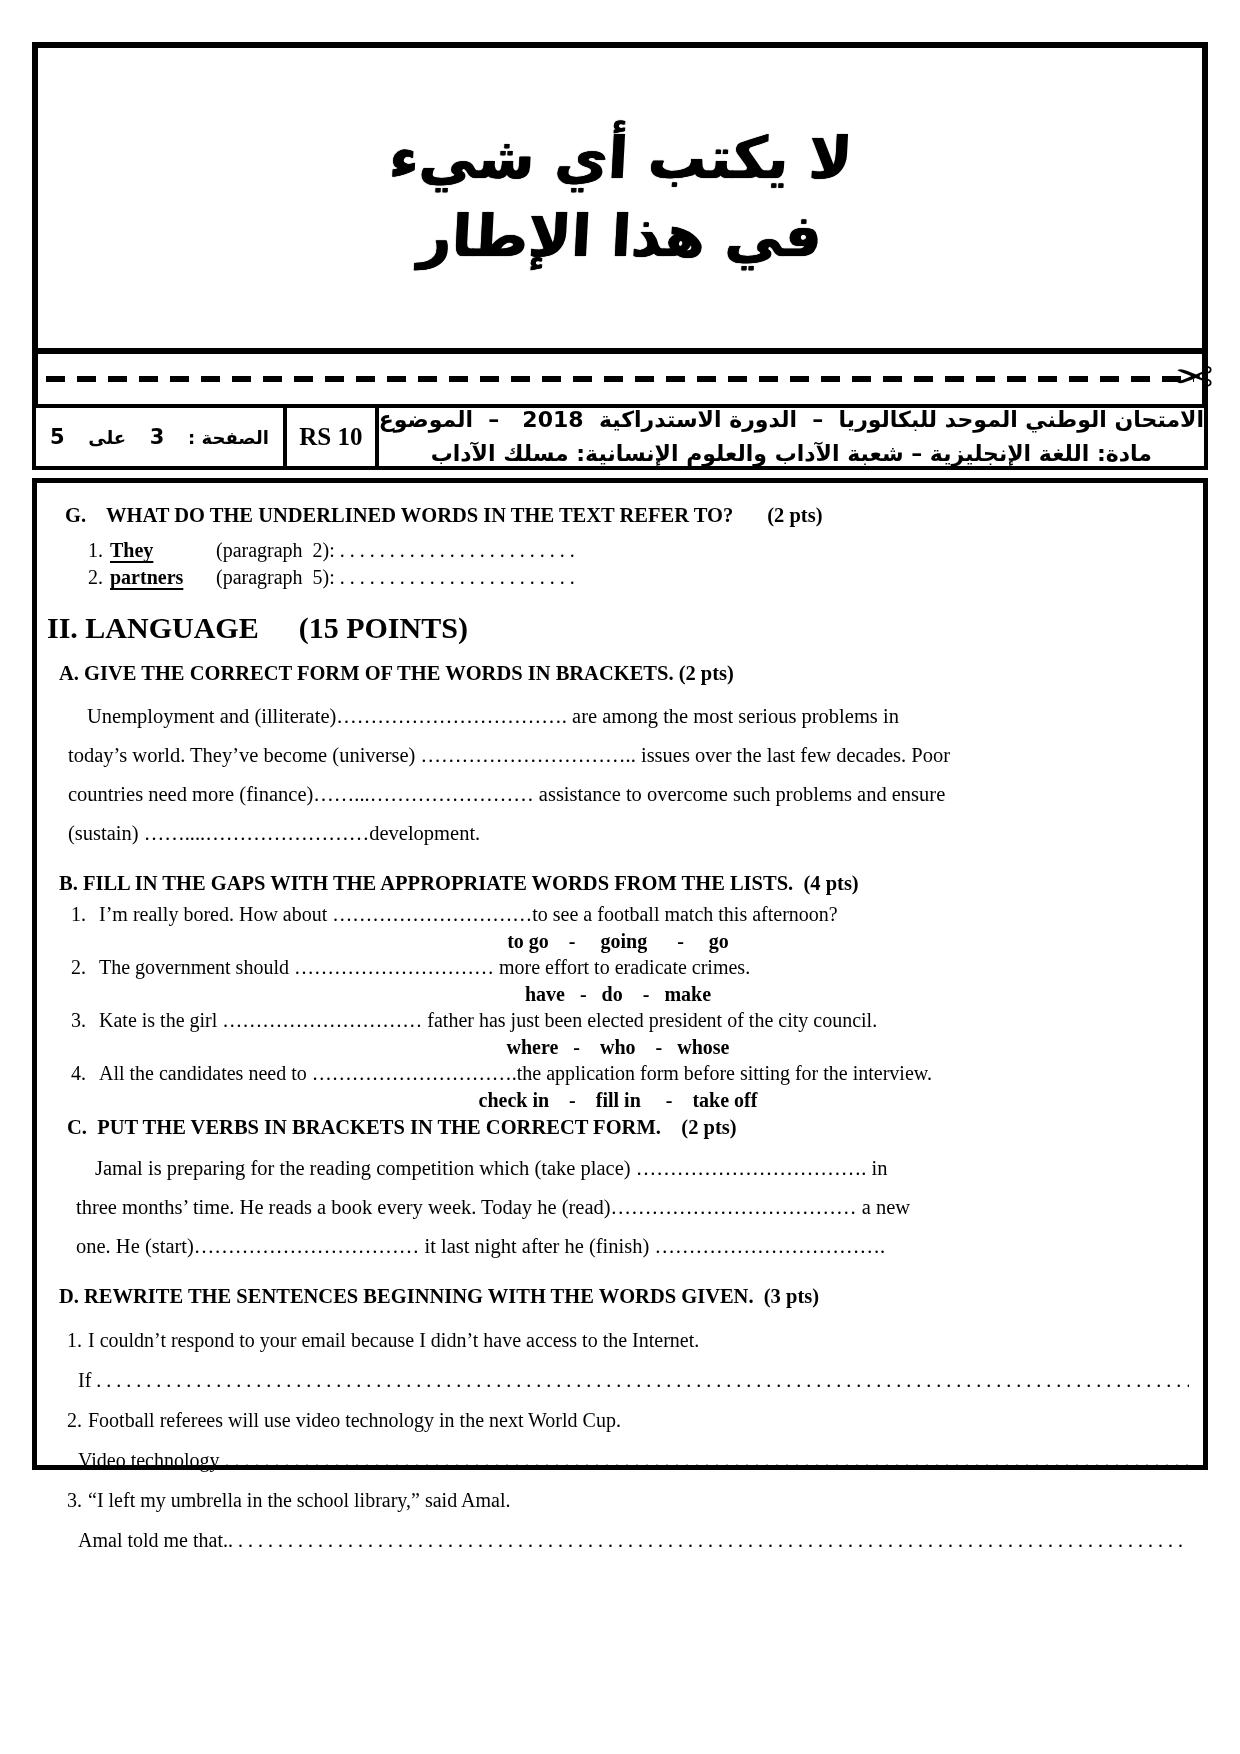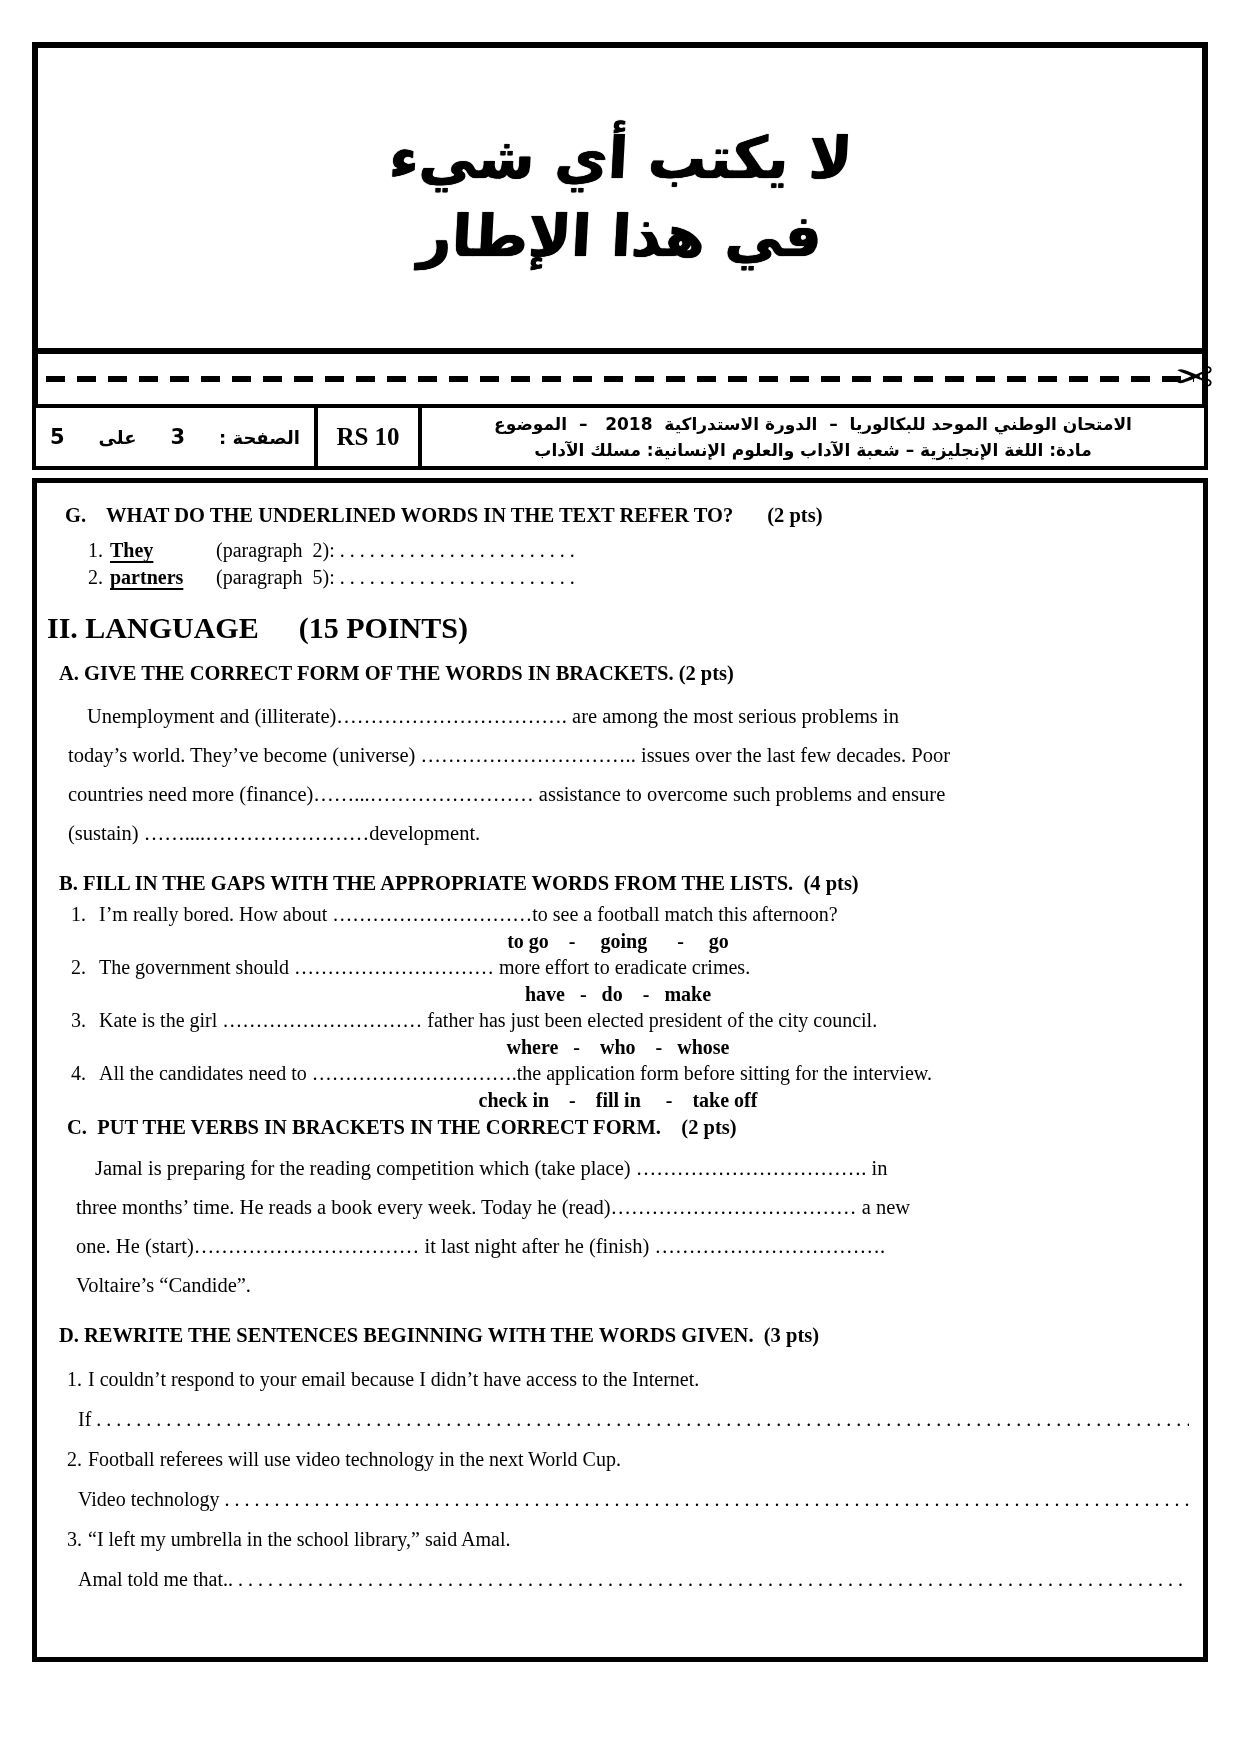--- a/index.html
+++ b/index.html
@@ -40,26 +40,26 @@
   }
   .pg-num { font-size:21px; }
   .cell-code {
     width:104px; border-right:4px solid #000;
     display:flex; align-items:center; justify-content:center;
     font-weight:bold; font-size:25px;
   }
   .cell-exam {
     flex:1; direction:rtl; display:flex; flex-direction:column;
     align-items:center; justify-content:center;
-    font-family:"DejaVu Sans", sans-serif; font-weight:bold; font-size:17px;
+    font-family:"DejaVu Sans", sans-serif; font-weight:bold; font-size:22px;
     line-height:1.55; white-space:pre;
   }
   
   .main-box {
-    border:5px solid #000; margin-top:8px; height:1184px;
+    border:5px solid #000; margin-top:8px; height:992px;
     padding:18px 14px 0 10px; font-size:20px;
   }
   .g-header { margin-left:18px; font-weight:bold; font-size:20.5px; line-height:28px; }
   .g-label { margin-right:20px; }
   .g-pts { margin-left:34px; }
   .g-items { margin-left:41px; margin-top:8px; }
   .g-item { display:flex; line-height:27px; }
   .g-num { margin-right:7px; }
   .g-word { font-weight:bold; text-decoration:underline; text-decoration-thickness:2px; text-underline-offset:4px; min-width:106px; }
   .g-rest { white-space:pre; }
@@ -165,21 +165,20 @@
         <span class="b-text">All the candidates need to ………………………….the application form before sitting for the interview.</span>
       </div>
       <div class="b-choices">check in    -    fill in     -    take off</div>
     </div>
 
     <div class="sub-header c-head">C.  PUT THE VERBS IN BRACKETS IN THE CORRECT FORM.    (2 pts)</div>
     <div class="para c-para">
       <div class="para-line indent">Jamal is preparing for the reading competition which (take place) ……………………………. in</div>
       <div class="para-line">three months’ time. He reads a book every week. Today he (read)……………………………… a new</div>
       <div class="para-line">one. He (start)…………………………… it last night after he (finish) …………………………….</div>
-      <div class="para-line">Voltaire’s “Candide”.</div>
     </div>
 
     <div class="sub-header">D. REWRITE THE SENTENCES BEGINNING WITH THE WORDS GIVEN.  (3 pts)</div>
     <div class="d-block">
       <div class="d-sentence">
         <span class="d-num">1.</span>
         <span>I couldn’t respond to your email because I didn’t have access to the Internet.</span>
       </div>
       <div class="d-answer">
         <span class="d-starter">If </span>

